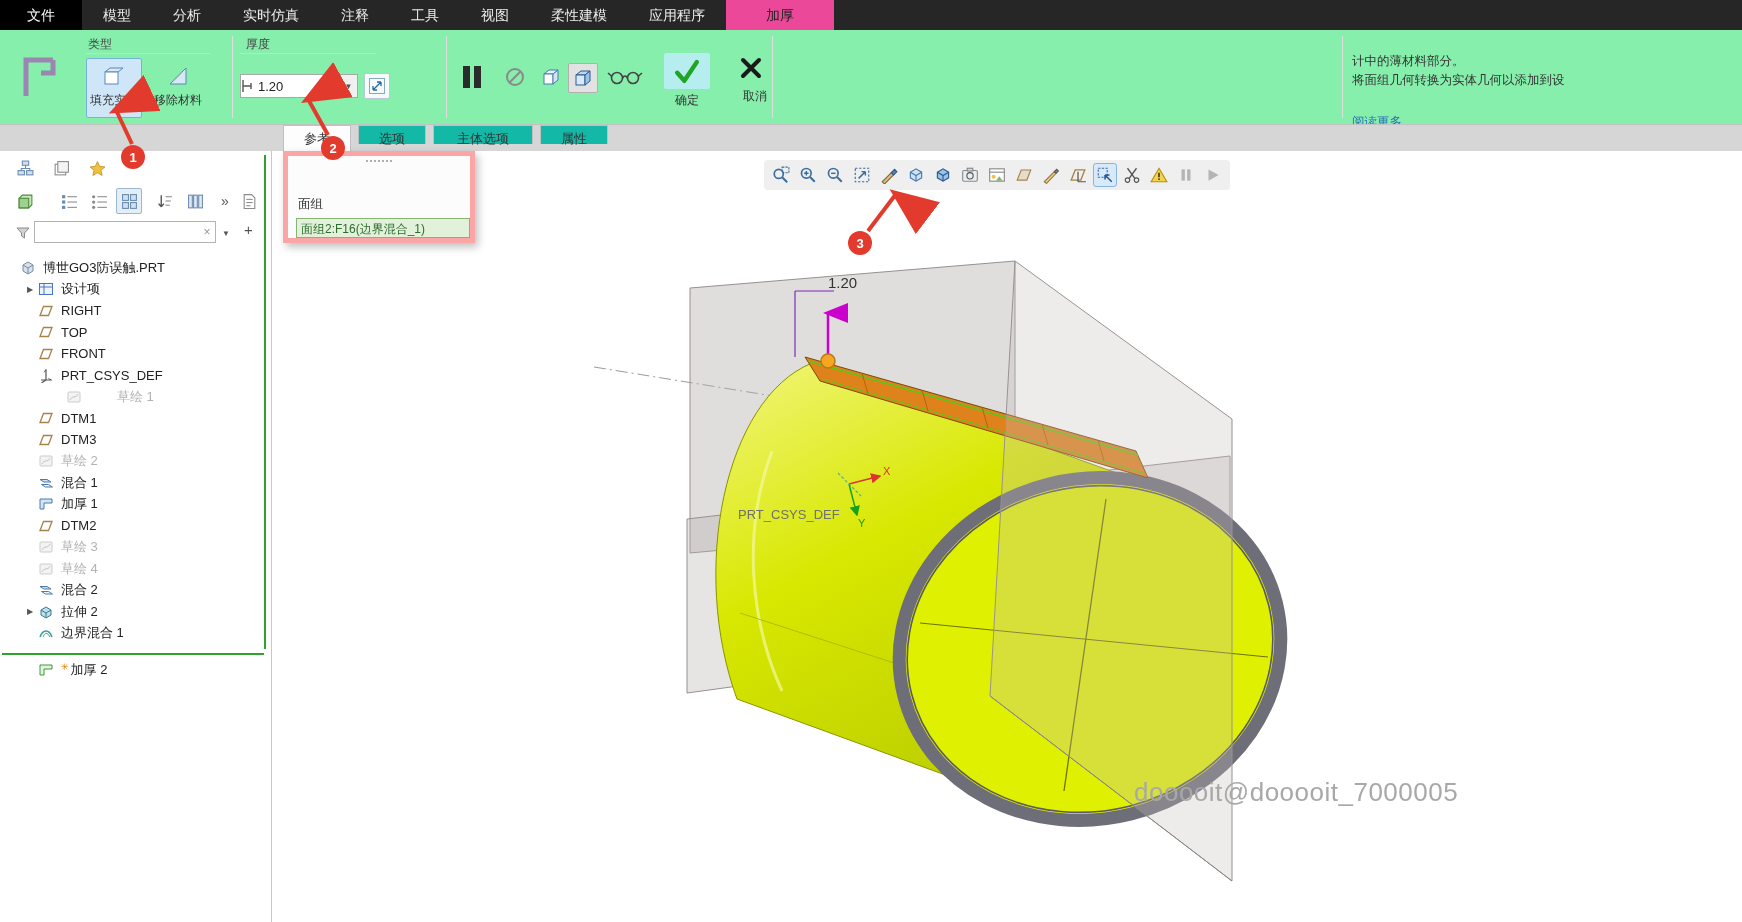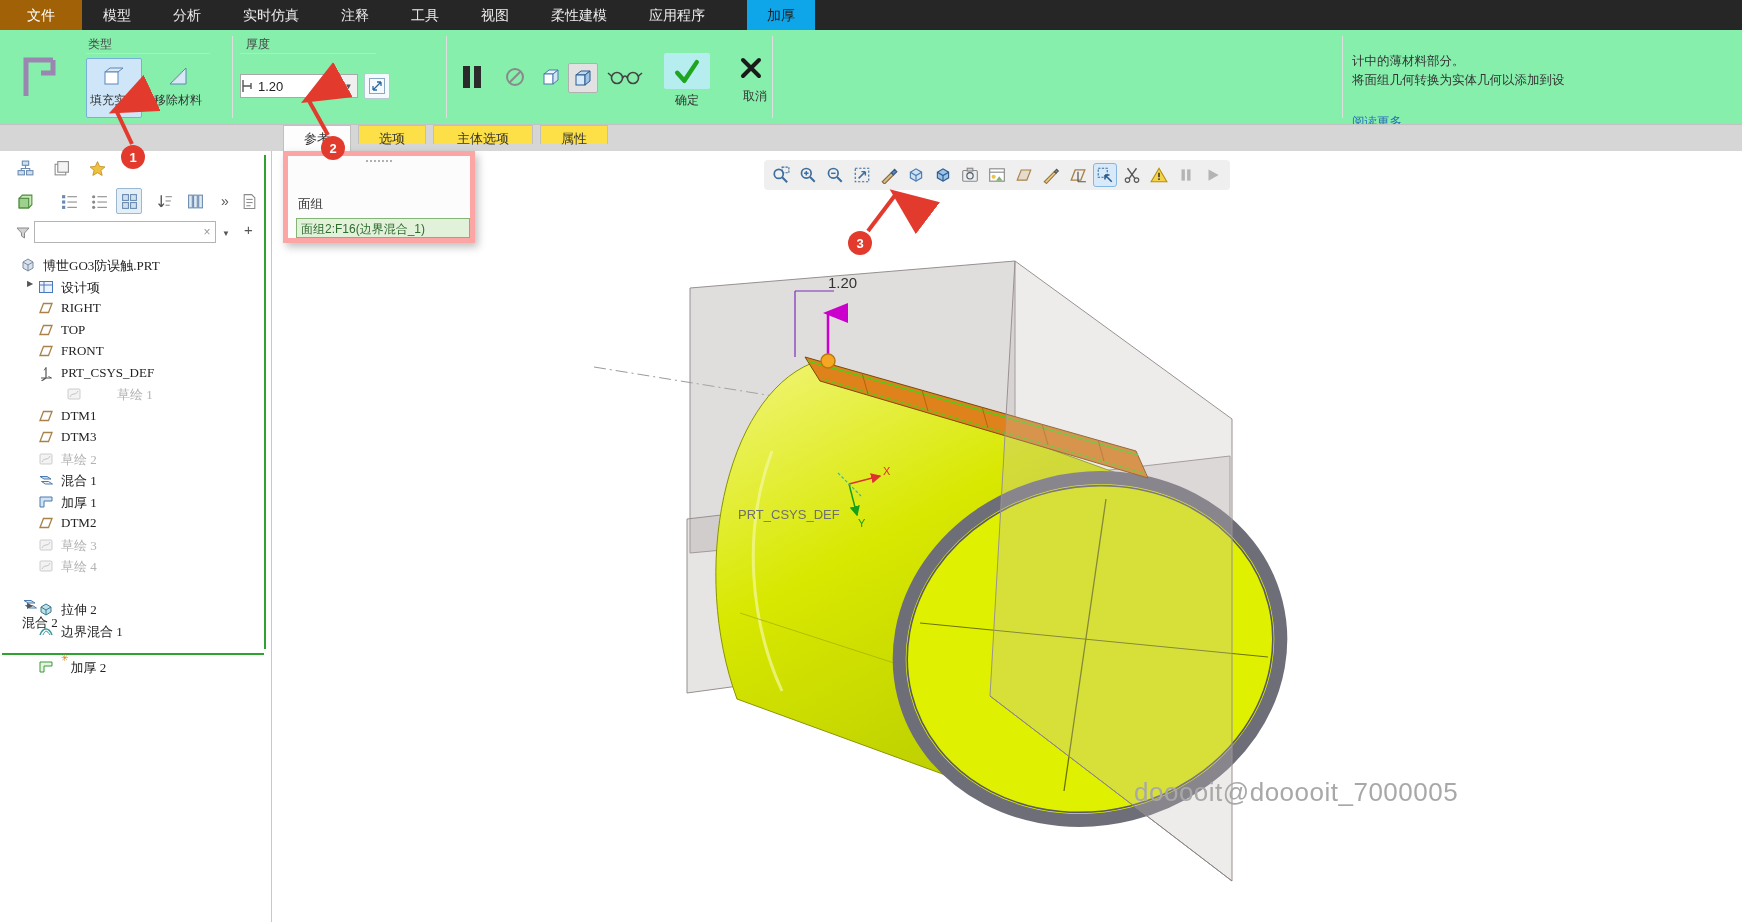--- a/index.html
+++ b/index.html
@@ -3,22 +3,22 @@
 <meta charset="utf-8">
 <style>
   html,body{margin:0;padding:0;}
   body{width:1742px;height:922px;position:relative;overflow:hidden;background:#fff;
        font-family:"Liberation Sans","DejaVu Sans",sans-serif;font-size:13px;color:#222;}
   svg{display:block;}
 
   
   #menubar{position:absolute;left:0;top:0;width:1742px;height:30px;background:#262626;display:flex;}
   .menu-item{color:#ececec;font-size:14px;line-height:30px;padding:0 21px;white-space:nowrap;}
-  .menu-item.file{background:#a16207;color:#fff;padding:0 27px;text-align:right;}
-  .menu-item.active{background:#0ea5e9;color:#222;margin-left:21px;padding:0 20px;}
+  .menu-item.file{background:#000000;color:#fff;padding:0 27px;text-align:right;}
+  .menu-item.active{background:#ec4899;color:#222;margin-left:0;padding:0 40px;}
 
   
   #ribbon{position:absolute;left:0;top:30px;width:1742px;height:94px;background:#86efac;}
   .grp-label{position:absolute;font-size:12px;color:#444;}
   .grp-line{position:absolute;height:1px;background:#d4d4d4;}
   .rib-sep{position:absolute;top:6px;height:82px;width:1px;background:#dedede;}
   .rib-btn{position:absolute;display:flex;flex-direction:column;align-items:center;
            border:1px solid transparent;border-radius:2px;box-sizing:border-box;padding-top:4px;}
   .rib-btn .lbl{font-size:12px;color:#333;margin-top:3px;white-space:nowrap;}
   .rib-btn.selected{background:#cfe6f8;border-color:#78b0dc;}
@@ -28,21 +28,21 @@
   .sq-btn{position:absolute;border:1px solid #b8c8d4;background:#f4fafe;border-radius:2px;display:flex;align-items:center;justify-content:center;box-sizing:border-box;}
   .flat-ic{position:absolute;display:flex;align-items:center;justify-content:center;}
   .flat-ic.sel{background:#e2e2e2;border:1px solid #b0b0b0;border-radius:2px;}
   #ok-btn .ic-wrap{background:#b6eef0;border-radius:2px;padding:2px 6px;}
   #help-text{position:absolute;left:1352px;top:22px;width:380px;font-size:12.5px;line-height:19px;color:#333;}
   #read-more{position:absolute;left:1352px;top:84px;font-size:12.5px;color:#2a6ebb;text-decoration:underline;}
 
   
   #tabstrip{position:absolute;left:0;top:124px;width:1742px;height:27px;background:#d6d6d6;border-top:1px solid #c2c2c2;}
   .dtab{position:absolute;top:0;height:19px;line-height:26px;text-align:center;font-size:13px;color:#333;
-        border:1px solid #c0c0c0;border-bottom:none;background:#fde047;box-sizing:border-box;}
+        border:1px solid #c0c0c0;border-bottom:none;background:#14b8a6;box-sizing:border-box;}
   .dtab.active{background:#fdfdfd;height:27px;}
 
   
   #refpanel{position:absolute;left:283px;top:151px;width:192px;height:92px;background:#fcfcfc;
             border:5px solid #fca5a5;box-shadow:3px 4px 8px rgba(0,0,0,.25);z-index:20;box-sizing:border-box;}
   #refpanel .grip{width:26px;height:3px;margin:4px auto 0;border-top:2px dotted #b0b0b0;}
   #refpanel .qlabel{position:absolute;left:10px;top:40px;font-size:12.5px;color:#333;}
   #refpanel .qfield{position:absolute;left:8px;top:62px;width:174px;height:20px;line-height:20px;
                     background:#e2f2da;border:1px solid #85b575;color:#2f6b2f;font-size:12px;
                     padding-left:4px;box-sizing:border-box;white-space:nowrap;overflow:hidden;}
@@ -50,21 +50,21 @@
   
   #sidebar{position:absolute;left:0;top:151px;width:272px;height:771px;background:#ffffff;
            border-right:1px solid #c8c8c8;box-sizing:border-box;}
   .sb-ic{position:absolute;width:24px;height:24px;display:flex;align-items:center;justify-content:center;border:1px solid transparent;border-radius:2px;}
   .sb-ic.hl{border-color:#9ab8d0;background:#e4eef6;}
   #tree-search{position:absolute;left:34px;top:70px;width:182px;height:22px;border:1px solid #b4b4b4;background:#fff;box-sizing:border-box;display:flex;align-items:center;}
   #tree-search input{flex:1;border:none;outline:none;font-size:12px;padding:0 4px;background:transparent;}
   #tree-search .clear{width:16px;color:#999;font-size:12px;text-align:center;}
   .caret{position:absolute;font-size:8px;color:#555;}
   #tree{position:absolute;left:0;top:106px;width:266px;}
-  .trow{height:21.5px;display:flex;align-items:flex-start;font-size:13px;white-space:nowrap;font-family:Liberation Serif, serif;}
+  .trow{height:21.5px;display:flex;align-items:center;font-size:13px;white-space:nowrap;}
   .trow .exp{width:16px;text-align:center;font-size:8px;color:#555;flex:0 0 16px;}
   .trow .ticon{width:18px;height:16px;margin-right:5px;flex:0 0 18px;}
   .trow.sup .tlabel{color:#b2b2b2;}
   .trow.sup .ticon{opacity:.5;}
   .trow .marker{color:#e07800;font-size:9px;margin:-6px 2px 0 0;}
   .tsep{height:8px;border-bottom:2px solid #2fa32f;margin:1px 2px 4px 2px;}
   #insert-line{position:absolute;left:264px;top:4px;width:2px;height:494px;background:#2fa32f;}
 
   
   #viewport{position:absolute;left:272px;top:151px;width:1470px;height:771px;background:#ffffff;overflow:hidden;}
@@ -447,21 +447,21 @@
       <div class="trow sup" style="padding-left: 22px;">
         <span class="exp"></span>
         <span class="ticon">
           <svg width="16" height="16" viewBox="0 0 16 16">
             <rect x="2" y="3" width="12" height="10" rx="1" fill="#e8e8e8" stroke="#9a9a9a"></rect>
             <path d="M4 11 C6 6 10 10 12 5" stroke="#888" fill="none"></path>
           </svg>
         </span>
         <span class="tlabel">草绘 4</span>
       </div>
-      <div class="trow" style="padding-left: 22px; flex-direction: column;">
+      <div class="trow" style="padding-left: 22px;">
         <span class="exp"></span>
         <span class="ticon">
           <svg width="16" height="16" viewBox="0 0 16 16">
             <path d="M2 4.5 h7 l4 2.5 h-7 z" fill="#cfe2f2" stroke="#4a7ab0"></path>
             <path d="M3.5 9.5 h7 l4 2.5 h-7 z" fill="#eef4fb" stroke="#4a7ab0"></path>
           </svg>
         </span>
         <span class="tlabel">混合 2</span>
       </div>
       <div class="trow" style="padding-left: 22px;">

